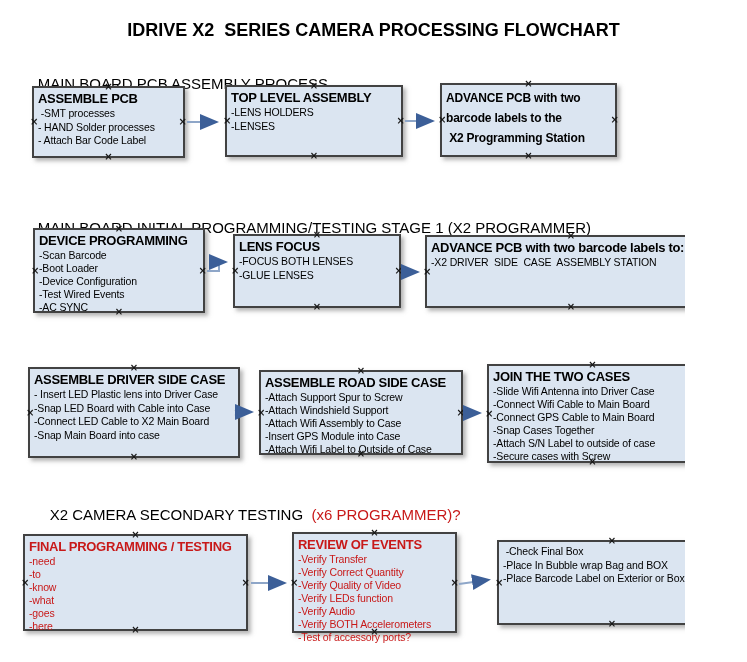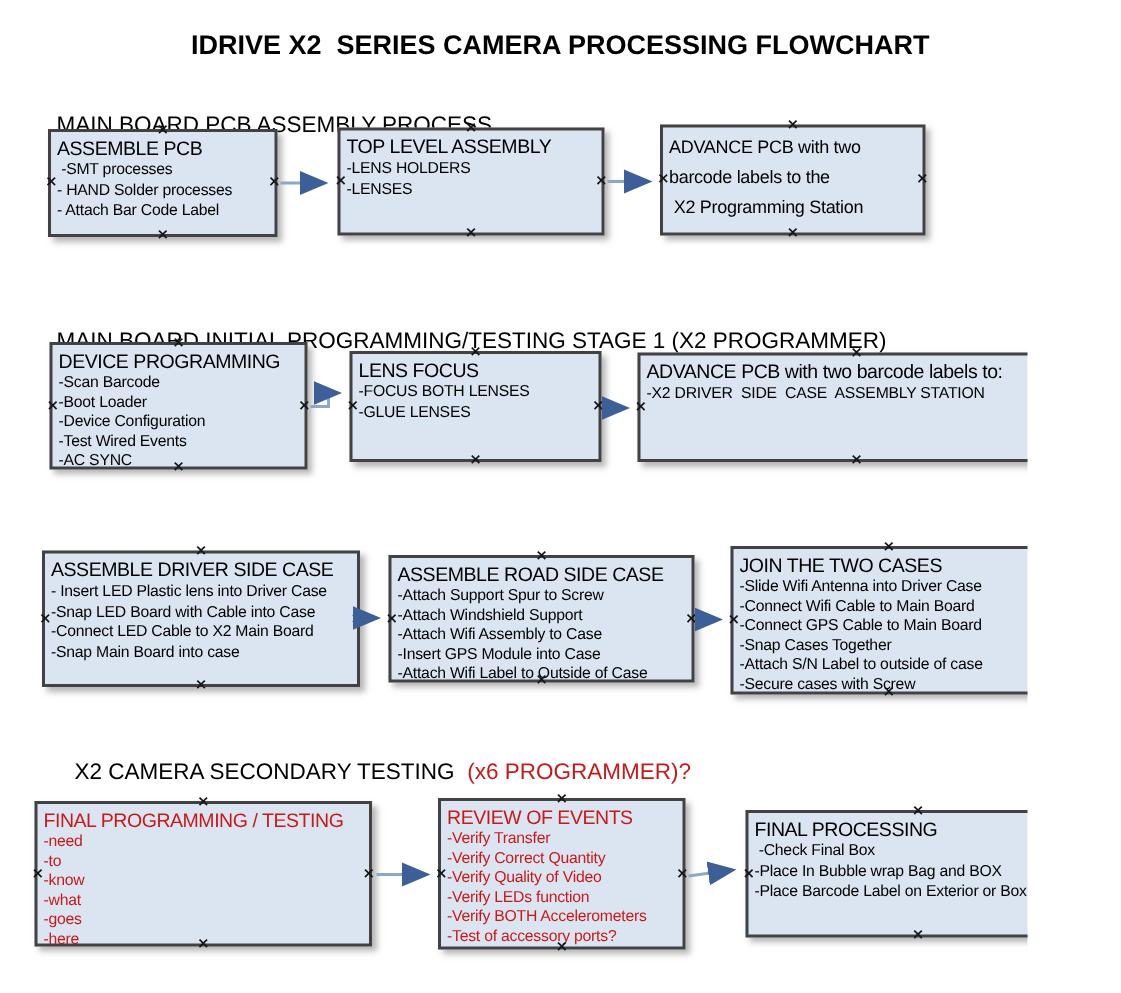--- a/index.html
+++ b/index.html
@@ -15,21 +15,21 @@
   .sec-heading{
     position:absolute;font-size:15px;font-weight:normal;white-space:pre;
   }
   .red-text{color:#c81919;}
   .fc-box{
     position:absolute;background:#dbe5f1;border:2px solid #424242;
     box-shadow:3px 3px 4px rgba(110,110,110,0.5);
     box-sizing:border-box;padding:3px 4px 0 4px;overflow:visible;
   }
   .bt{
-    font-weight:normal;font-size:13px;line-height:16px;
+    font-weight:bold;font-size:13px;line-height:16px;
     letter-spacing:-0.3px;white-space:pre;
   }
   .bi{
     font-size:10.5px;line-height:13.5px;letter-spacing:-0.15px;white-space:pre;
   }
   .lh13 .bi{line-height:13px;}
   .big .bt{font-size:12px;line-height:20px;letter-spacing:-0.2px;}
   .red-box .bt,.red-box .bi{color:#c81919;}
   .handle{
     position:absolute;font:bold 10px "DejaVu Sans",sans-serif;color:#161616;
@@ -173,30 +173,30 @@
       <span class="handle h-bottom">×</span>
       <span class="handle h-left">×</span>
     </div>
 
   <div class="fc-box red-box lh13" style="left:292px;top:532px;width:165px;height:101px">
     <div class="bt">REVIEW OF EVENTS</div>
     <div class="bi">-Verify Transfer</div>
     <div class="bi">-Verify Correct Quantity</div>
     <div class="bi">-Verify Quality of Video</div>
     <div class="bi">-Verify LEDs function</div>
+    <div class="bi">-Verify Audio</div>
     <div class="bi">-Verify BOTH Accelerometers</div>
     <div class="bi">-Test of accessory ports?</div>
   <span class="handle h-top">×</span>
       <span class="handle h-right">×</span>
       <span class="handle h-bottom">×</span>
       <span class="handle h-left">×</span>
     </div>
 
   <div class="fc-box" style="left:497px;top:540px;width:230px;height:85px">
-    <div class="bt">FINAL PROCESSING</div>
     <div class="bi"> -Check Final Box</div>
     <div class="bi">-Place In Bubble wrap Bag and BOX</div>
     <div class="bi">-Place Barcode Label on Exterior or Box</div>
   <span class="handle h-top">×</span>
       <span class="handle h-right">×</span>
       <span class="handle h-bottom">×</span>
       <span class="handle h-left">×</span>
     </div>
 
   <svg class="arrows" width="747" height="662">

